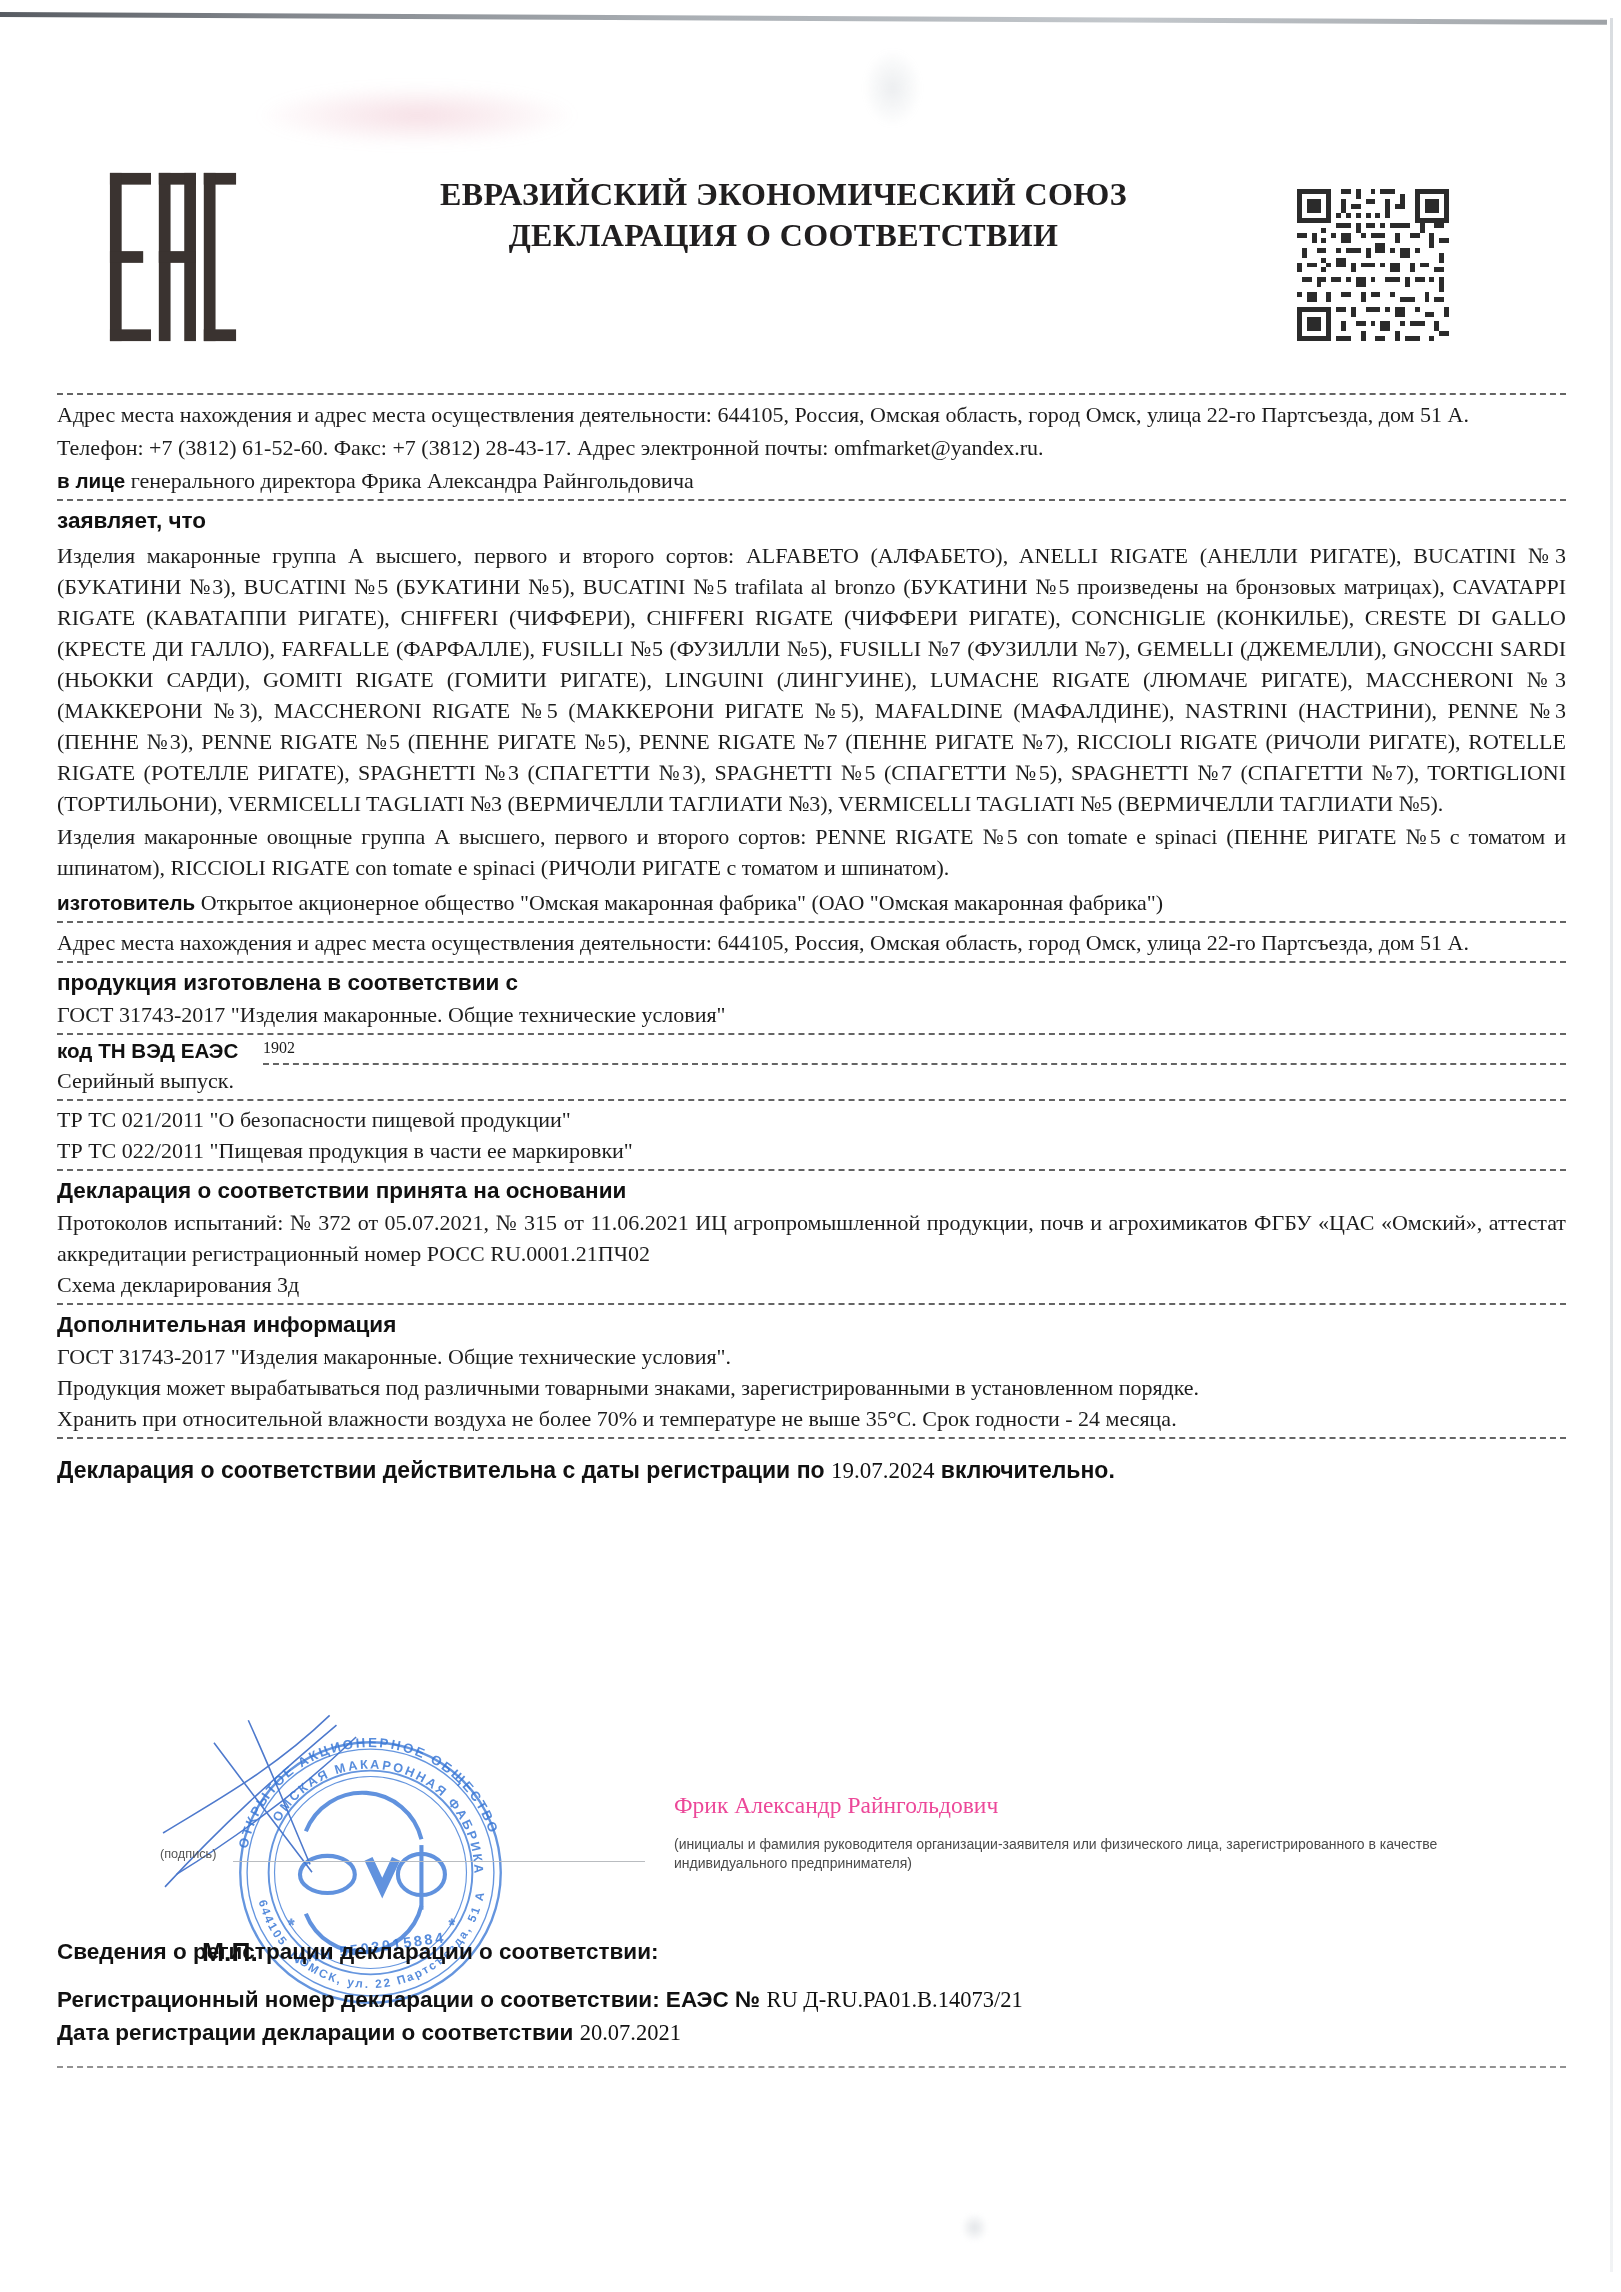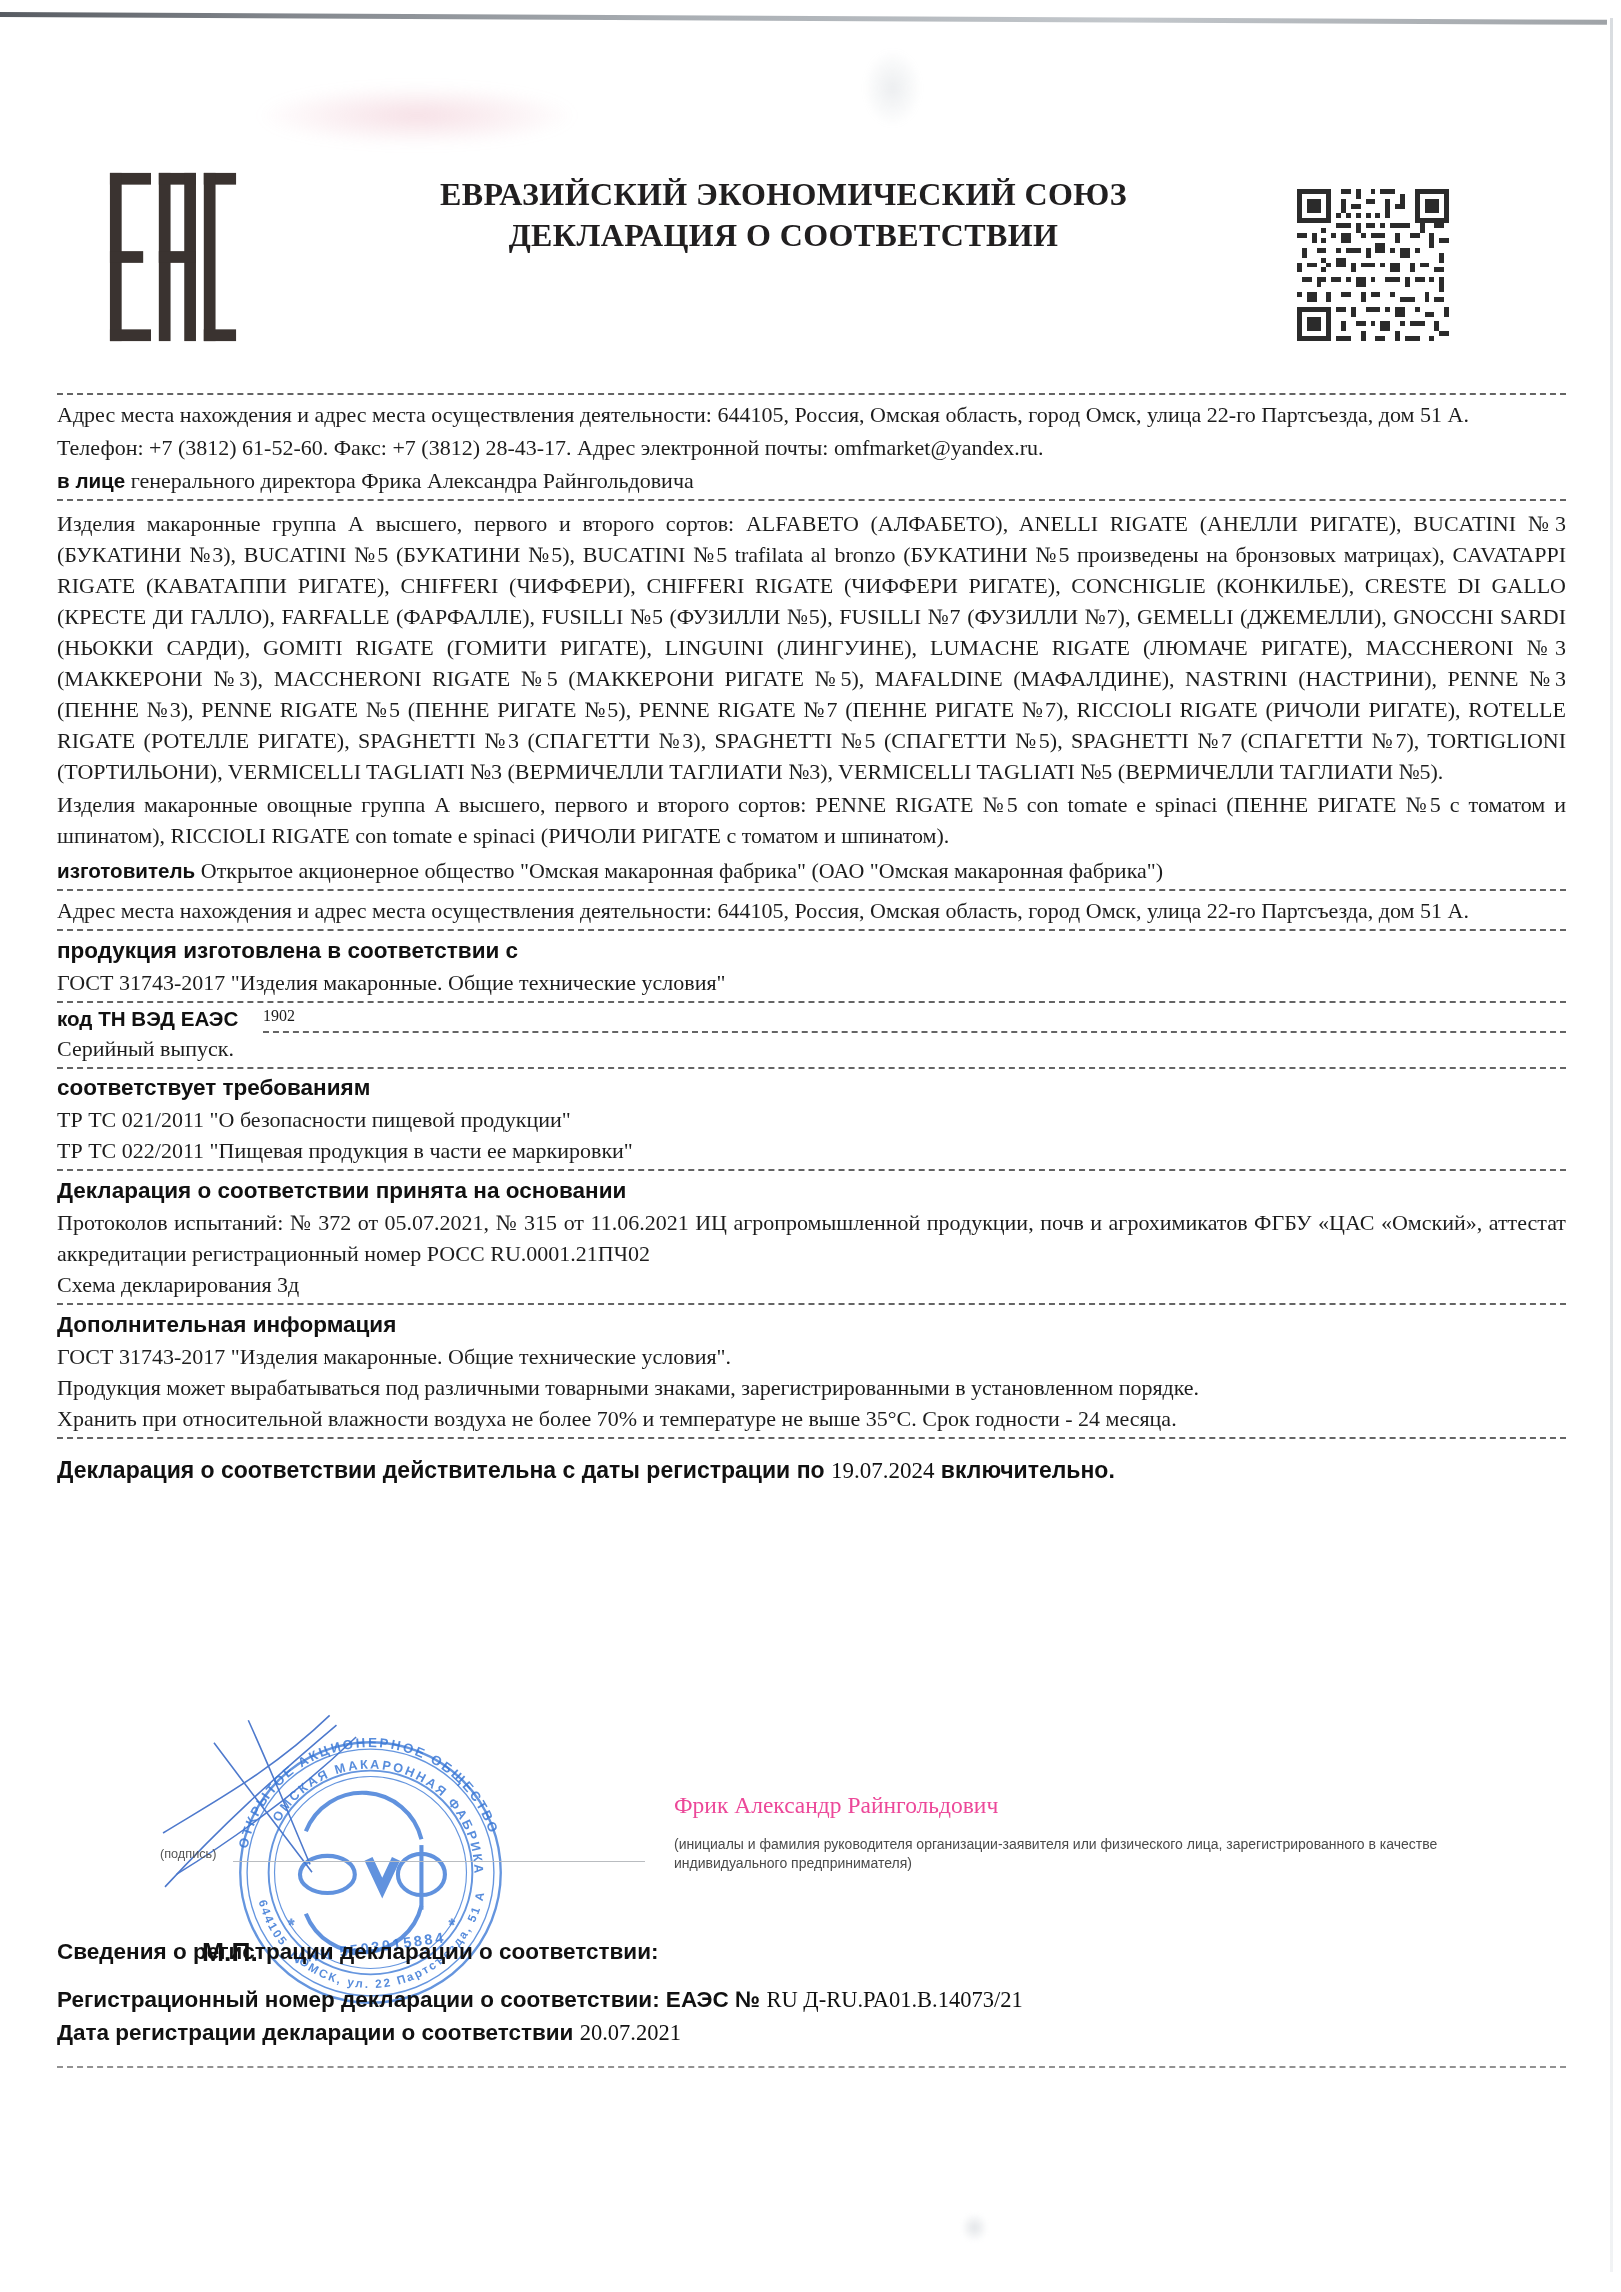--- a/index.html
+++ b/index.html
@@ -417,20 +417,21 @@
 
     <p class="t">Адрес места нахождения и адрес места осуществления деятельности: 644105, Россия, Омская область, город Омск, улица 22-го Партсъезда, дом 51 А.</p>
     <div class="gap-2"></div>
 
     <p class="t">Телефон: +7 (3812) 61-52-60. Факс: +7 (3812) 28-43-17. Адрес электронной почты: omfmarket@yandex.ru.</p>
     <div class="gap-2"></div>
 
     <p class="t"><span class="lbl-b">в лице</span> <span>генерального директора Фрика Александра Райнгольдовича</span></p>
     <div class="dashed"></div>
 
+    <p class="hdr-b">заявляет, что</p>
     <div class="gap-4"></div>
 
     <p class="t tj">Изделия макаронные группа А высшего, первого и второго сортов: ALFABETO (АЛФАБЕТО), ANELLI RIGATE (АНЕЛЛИ РИГАТЕ), BUCATINI №3 (БУКАТИНИ №3), BUCATINI №5 (БУКАТИНИ №5), BUCATINI №5 trafilata al bronzo (БУКАТИНИ №5 произведены на бронзовых матрицах), CAVATAPPI RIGATE (КАВАТАППИ РИГАТЕ), CHIFFERI (ЧИФФЕРИ), CHIFFERI RIGATE (ЧИФФЕРИ РИГАТЕ), CONCHIGLIE (КОНКИЛЬЕ), CRESTE DI GALLO (КРЕСТЕ ДИ ГАЛЛО), FARFALLE (ФАРФАЛЛЕ), FUSILLI №5 (ФУЗИЛЛИ №5), FUSILLI №7 (ФУЗИЛЛИ №7), GEMELLI (ДЖЕМЕЛЛИ), GNOCCHI SARDI (НЬОККИ САРДИ), GOMITI RIGATE (ГОМИТИ РИГАТЕ), LINGUINI (ЛИНГУИНЕ), LUMACHE RIGATE (ЛЮМАЧЕ РИГАТЕ), MACCHERONI №3 (МАККЕРОНИ №3), MACCHERONI RIGATE №5 (МАККЕРОНИ РИГАТЕ №5), MAFALDINE (МАФАЛДИНЕ), NASTRINI (НАСТРИНИ), PENNE №3 (ПЕННЕ №3), PENNE RIGATE №5 (ПЕННЕ РИГАТЕ №5), PENNE RIGATE №7 (ПЕННЕ РИГАТЕ №7), RICCIOLI RIGATE (РИЧОЛИ РИГАТЕ), ROTELLE RIGATE (РОТЕЛЛЕ РИГАТЕ), SPAGHETTI №3 (СПАГЕТТИ №3), SPAGHETTI №5 (СПАГЕТТИ №5), SPAGHETTI №7 (СПАГЕТТИ №7), TORTIGLIONI (ТОРТИЛЬОНИ), VERMICELLI TAGLIATI №3 (ВЕРМИЧЕЛЛИ ТАГЛИАТИ №3), VERMICELLI TAGLIATI №5 (ВЕРМИЧЕЛЛИ ТАГЛИАТИ №5).</p>
     <div class="gap-2"></div>
     <p class="t tj">Изделия макаронные овощные группа А высшего, первого и второго сортов: PENNE RIGATE №5 con tomate e spinaci (ПЕННЕ РИГАТЕ №5 с томатом и шпинатом), RICCIOLI RIGATE con tomate e spinaci (РИЧОЛИ РИГАТЕ с томатом и шпинатом).</p>
     <div class="gap-4"></div>
 
     <p class="t"><span class="lbl-b">изготовитель</span> <span>Открытое акционерное общество "Омская макаронная фабрика" (ОАО "Омская макаронная фабрика")</span></p>
     <div class="dashed"></div>
 
@@ -443,21 +444,20 @@
 
     <div class="code-row">
       <span class="lbl-b lab">код ТН ВЭД ЕАЭС</span>
       <span class="t val">1902</span>
     </div>
     <div class="code-underline"></div>
 
     <p class="t">Серийный выпуск.</p>
     <div class="dashed"></div>
 
-    <p class="hdr-b">соответствует требованиям</p>
     <p class="t">ТР ТС 021/2011 "О безопасности пищевой продукции"</p>
     <p class="t">ТР ТС 022/2011 "Пищевая продукция в части ее маркировки"</p>
     <div class="dashed"></div>
 
     <p class="hdr-b">Декларация о соответствии принята на основании</p>
     <p class="t">Протоколов испытаний: № 372 от 05.07.2021, № 315 от 11.06.2021 ИЦ агропромышленной продукции, почв и агрохимикатов ФГБУ «ЦАС «Омский», аттестат аккредитации регистрационный номер РОСС RU.0001.21ПЧ02</p>
     <p class="t">Схема декларирования 3д</p>
     <div class="dashed"></div>
 
     <p class="hdr-b">Дополнительная информация</p>

